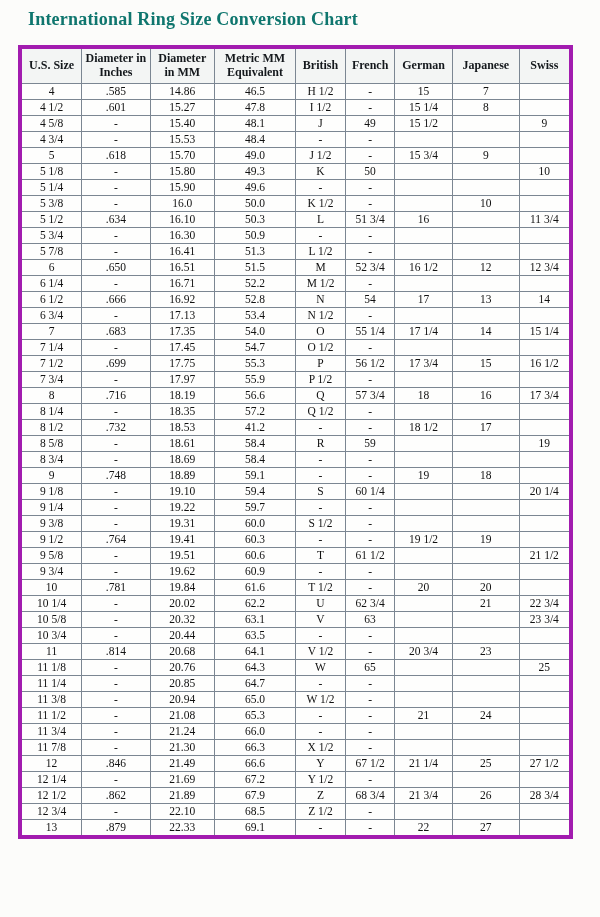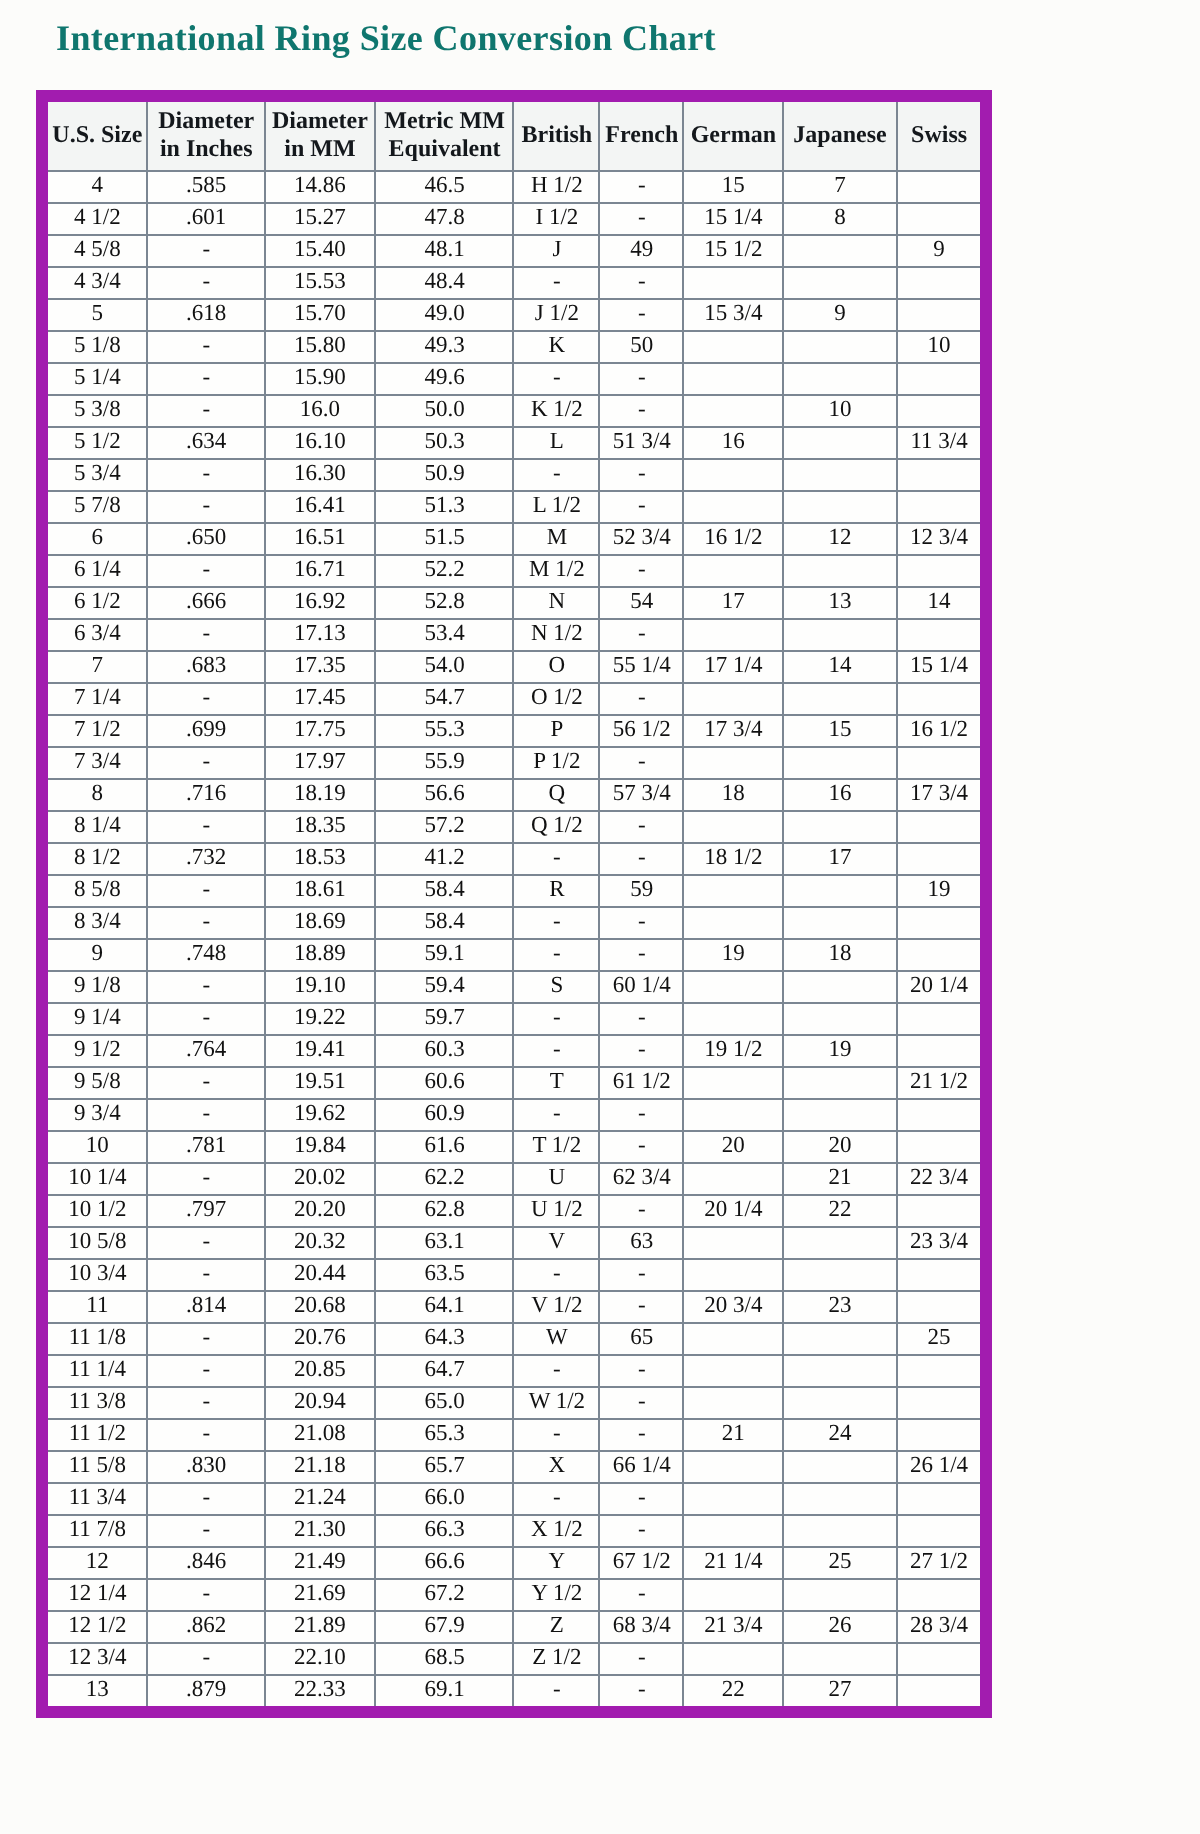--- a/index.html
+++ b/index.html
@@ -17,24 +17,24 @@
   .page-title {
     font-size: 18px;
     font-weight: bold;
     color: #0f766e;
     margin: 9px 0 0 28px;
     letter-spacing: 0.2px;
   }
   table.ring-table {
     border-collapse: collapse;
     table-layout: fixed;
-    width: 478px;
+    width: 555px;
     margin: 15px 0 0 18px;
     background: #fdfdfc;
-    border: 6px solid #a21caf;
+    border: 4px solid #a21caf;
   }
   table.ring-table th,
   table.ring-table td {
     border: 1px solid #7b8692;
     text-align: center;
     overflow: hidden;
     white-space: nowrap;
   }
   table.ring-table th {
     background: #f3f5f4;
@@ -388,20 +388,31 @@
           <td>-</td>
           <td>19.22</td>
           <td>59.7</td>
           <td>-</td>
           <td>-</td>
           <td></td>
           <td></td>
           <td></td>
         </tr>
         <tr>
+          <td>9 3/8</td>
+          <td>-</td>
+          <td>19.31</td>
+          <td>60.0</td>
+          <td>S 1/2</td>
+          <td>-</td>
+          <td></td>
+          <td></td>
+          <td></td>
+        </tr>
+        <tr>
           <td>9 1/2</td>
           <td>.764</td>
           <td>19.41</td>
           <td>60.3</td>
           <td>-</td>
           <td>-</td>
           <td>19 1/2</td>
           <td>19</td>
           <td></td>
         </tr>
@@ -443,31 +454,20 @@
           <td>-</td>
           <td>20.02</td>
           <td>62.2</td>
           <td>U</td>
           <td>62 3/4</td>
           <td></td>
           <td>21</td>
           <td>22 3/4</td>
         </tr>
         <tr>
-          <td>10 1/2</td>
-          <td>.797</td>
-          <td>20.20</td>
-          <td>62.8</td>
-          <td>U 1/2</td>
-          <td>-</td>
-          <td>20 1/4</td>
-          <td>22</td>
-          <td></td>
-        </tr>
-        <tr>
           <td>10 5/8</td>
           <td>-</td>
           <td>20.32</td>
           <td>63.1</td>
           <td>V</td>
           <td>63</td>
           <td></td>
           <td></td>
           <td>23 3/4</td>
         </tr>
@@ -529,31 +529,20 @@
         <tr>
           <td>11 1/2</td>
           <td>-</td>
           <td>21.08</td>
           <td>65.3</td>
           <td>-</td>
           <td>-</td>
           <td>21</td>
           <td>24</td>
           <td></td>
-        </tr>
-        <tr>
-          <td>11 5/8</td>
-          <td>.830</td>
-          <td>21.18</td>
-          <td>65.7</td>
-          <td>X</td>
-          <td>66 1/4</td>
-          <td></td>
-          <td></td>
-          <td>26 1/4</td>
         </tr>
         <tr>
           <td>11 3/4</td>
           <td>-</td>
           <td>21.24</td>
           <td>66.0</td>
           <td>-</td>
           <td>-</td>
           <td></td>
           <td></td>

